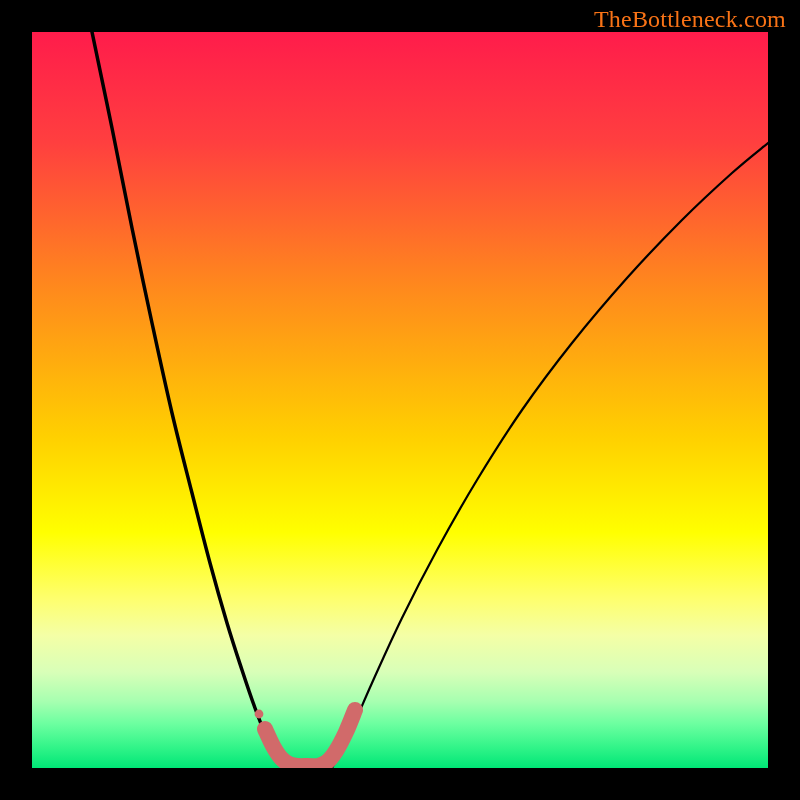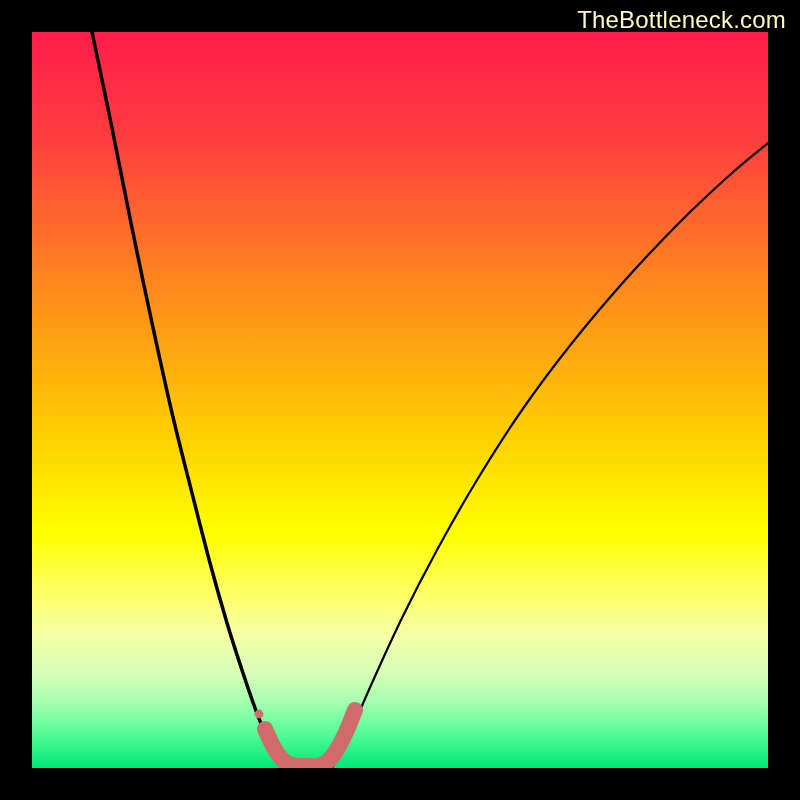--- a/index.html
+++ b/index.html
@@ -23,24 +23,24 @@
     left: 32px;
     top: 32px;
     width: 736px;
     height: 736px;
     overflow: hidden;
   }
   .watermark {
     position: absolute;
     top: 6px;
     right: 14px;
-    font-family: Liberation Sans, sans-serif;
+    font-family: Liberation Serif, serif;
     font-size: 24px;
     font-weight: 500;
-    color: #fef9c3;
+    color: #f97316;
     letter-spacing: 0.2px;
     z-index: 10;
   }
   svg {
     display: block;
   }
 </style>
 </head>
 <body>
 

